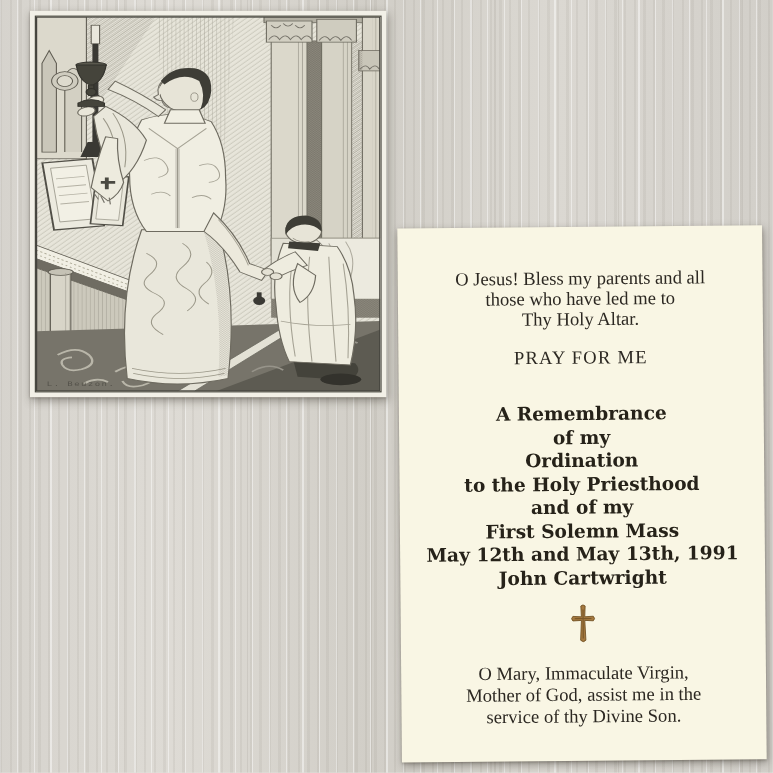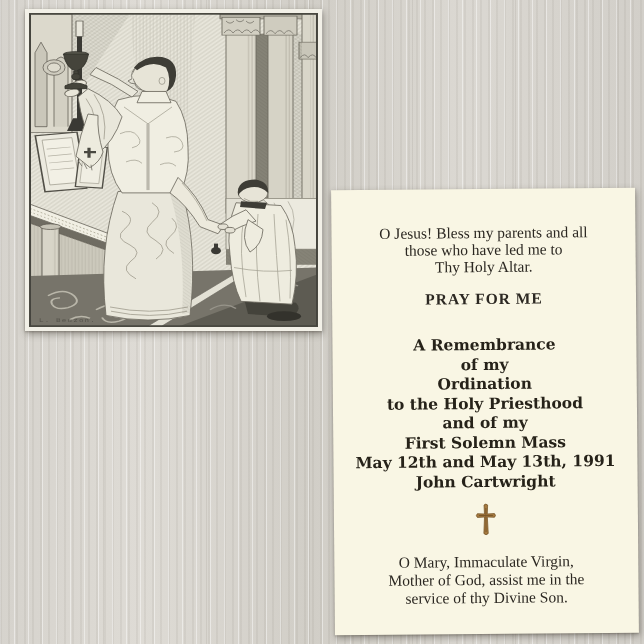--- a/index.html
+++ b/index.html
@@ -23,21 +23,21 @@
     border:1px solid #4a4941;background:#e7e5da;overflow:hidden;
   }
   .engraving-frame svg{display:block;width:100%;height:100%;}
   .prayer-card{
     left:333px;top:189px;width:304px;height:445px;background:#f9f6e4;
     transform:rotate(-0.5deg);transform-origin:50% 50%;
     color:#2c2822;text-align:center;box-sizing:border-box;
   }
   .dedication{margin-top:35px;font-size:15.5px;line-height:17px;}
   .pray{margin-top:15px;font-size:15.5px;line-height:17px;letter-spacing:1px;font-weight:bold;font-weight:600;}
-  .pray span{font-weight:bold;}
+  .pray span{font-weight:normal;}
   .blackletter{
     margin-top:28px;font-family:"DejaVu Serif", serif;font-weight:bold;
     font-size:15.5px;line-height:19.5px;letter-spacing:0;color:#262219;
   }
   .crucifix-wrap{margin-top:12px;height:34px;}
   .marian{margin-top:16px;font-size:15.5px;line-height:18px;}
   .line{display:block;}
 </style>
 </head>
 <body>

